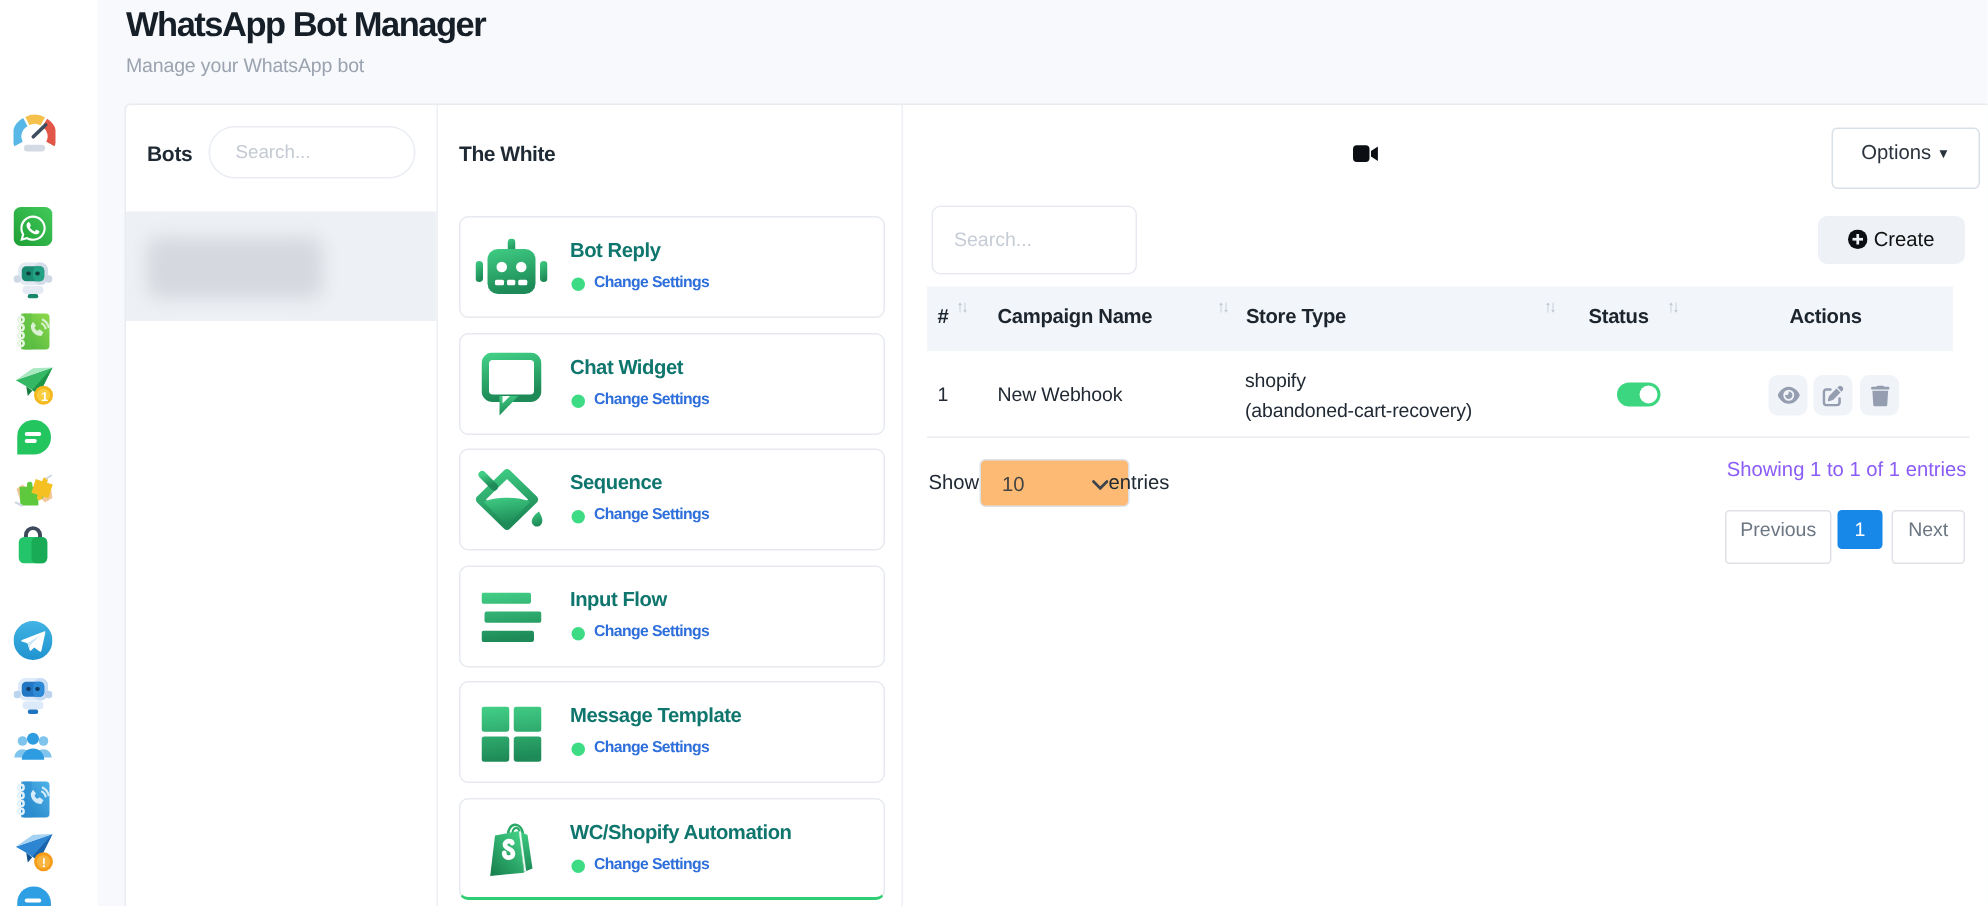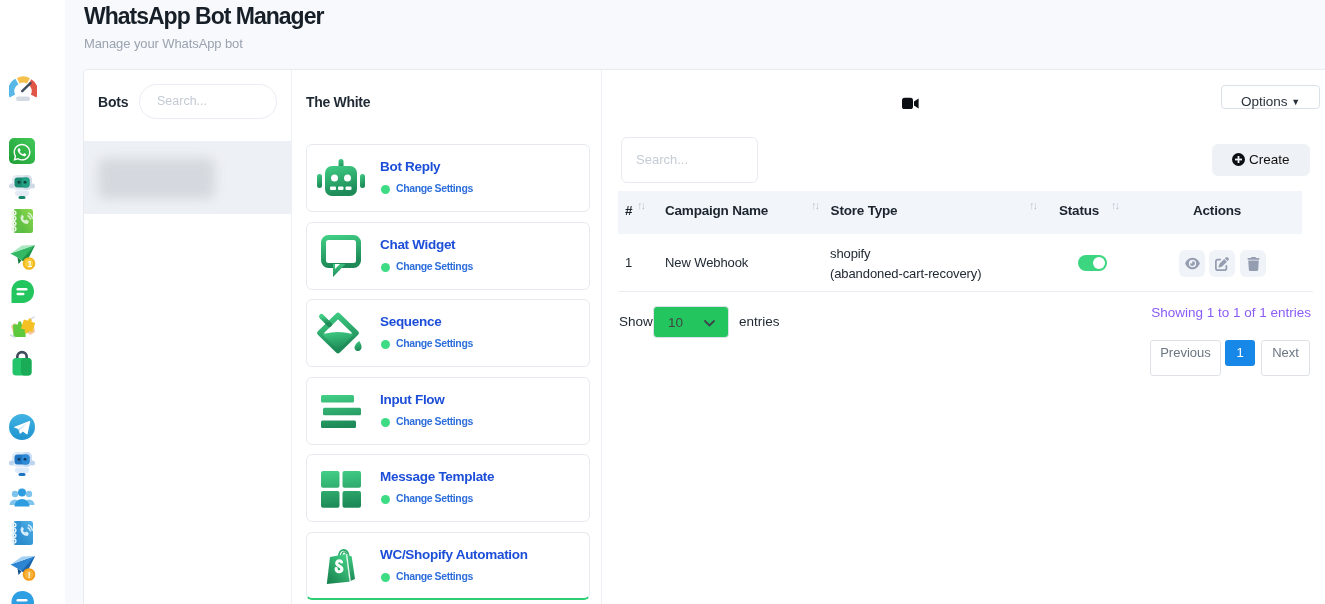--- a/index.html
+++ b/index.html
@@ -17,38 +17,38 @@
 .vline { position:absolute; top:0; width:1px; height:560px; background:#edf0f4; }
 
 #bots-label { position:absolute; left:14px; top:24px; font-size:14px; letter-spacing:-0.2px; font-weight:700; color:#1f2933; }
 #bots-search { position:absolute; left:55px; top:14px; width:138px; height:35px; border:1px solid #e9edf3; border-radius:18px; font-size:12.5px; color:#c4cad3; line-height:33px; padding-left:17px; background:#fff; }
 #sel-row { position:absolute; left:0; top:71px; width:207px; height:73px; background:#edf0f4; }
 #blob1 { position:absolute; left:14px; top:17px; width:117px; height:41px; background:#ccd0d6; border-radius:8px; filter:blur(6px); opacity:.72; }
 
 #thewhite { position:absolute; left:222px; top:24px; font-size:14px; letter-spacing:-0.3px; font-weight:700; color:#1f2933; }
 .mcard { position:absolute; left:222px; width:284px; height:68px; background:#fff; border:1px solid #e6eaef; border-radius:6px; }
 .mcard .ic { position:absolute; left:10px; top:12px; width:48px; height:44px; display:flex; align-items:center; justify-content:center; }
-.mcard .t { position:absolute; left:73px; top:14px; font-size:13.5px; letter-spacing:-0.3px; font-weight:700; color:#1d4ed8; }
+.mcard .t { position:absolute; left:73px; top:14px; font-size:13.5px; letter-spacing:-0.3px; font-weight:700; color:#0f766e; }
 .mcard .dot { position:absolute; left:74px; top:40px; width:9px; height:9px; border-radius:50%; background:#3ddc84; }
 .mcard .cs { position:absolute; left:89px; top:37px; font-size:10.5px; letter-spacing:-0.4px; font-weight:700; color:#2e6fdb; }
 
 #c3head { position:absolute; left:534px; top:22px; font-size:13.5px; letter-spacing:-0.55px; font-weight:700; color:#1c242e; }
-#optbtn { position:absolute; left:1137px; top:15px; width:99px; height:24px; border:1px solid #dae0e8; border-radius:4px; background:#fff; font-size:13.5px; color:#2a323c; text-align:center; line-height:31px; }
+#optbtn { position:absolute; left:1137px; top:15px; width:99px; height:41px; border:1px solid #dae0e8; border-radius:4px; background:#fff; font-size:13.5px; color:#2a323c; text-align:center; line-height:31px; }
 #c3search { position:absolute; left:537px; top:67px; width:137px; height:46px; border:1px solid #e7ebf1; border-radius:6px; font-size:13px; color:#c6ccd5; line-height:44px; padding-left:14px; background:#fff; }
 #createbtn { position:absolute; left:1128px; top:74px; width:98px; height:32px; border-radius:6px; background:#eef1f6; font-size:13.5px; color:#111; text-align:center; line-height:32px; }
 #thead { position:absolute; left:534px; top:121px; width:684px; height:43px; background:#f2f5f9; }
 .th { position:absolute; top:0; height:43px; line-height:40px; font-size:13.5px; letter-spacing:-0.2px; font-weight:700; color:#1c242e; }
 .sort { position:absolute; top:8px; font-size:11px; color:#b3bdc9; letter-spacing:-1.5px; transform:scaleX(0.85); }
 .td { position:absolute; font-size:13px; letter-spacing:-0.1px; color:#212a34; }
 #rowline { position:absolute; left:534px; top:221px; width:695px; height:1px; background:#e9edf2; }
 #toggle { position:absolute; left:994px; top:185px; width:29px; height:16px; border-radius:8px; background:#3cd680; }
 #toggle .knob { position:absolute; right:2px; top:2px; width:12px; height:12px; border-radius:50%; background:#fff; }
 .abtn { position:absolute; top:180px; width:26px; height:27px; border-radius:6px; background:#f0f3f8; display:flex; align-items:center; justify-content:center; }
 #showlbl { position:absolute; left:535px; top:244px; font-size:13.5px; color:#212a34; }
-#showsel { position:absolute; left:569px; top:236px; width:76px; height:32px; border:1px solid #dde2e9; border-radius:4px; background:#22c55e; }
+#showsel { position:absolute; left:569px; top:236px; width:100px; height:32px; border:1px solid #dde2e9; border-radius:4px; background:#fdba74; }
 #showsel .v { position:absolute; left:14px; top:0; line-height:31px; font-size:13.5px; color:#444; }
 #entrieslbl { position:absolute; left:655px; top:244px; font-size:13.5px; color:#212a34; }
 #showing { position:absolute; left:1000px; top:235px; width:227px; text-align:right; font-size:13.5px; color:#8b5cf6; }
 .pgbtn { position:absolute; top:270px; height:36px; border:1px solid #dee2e6; border-radius:3px; background:#fff; color:#6b7683; font-size:13px; text-align:center; line-height:24px; }
 #pg1 { position:absolute; top:270px; left:1141px; width:30px; height:26px; border-radius:3px; background:#1787e8; color:#fff; font-size:13px; text-align:center; line-height:26px; }
 </style>
 </head>
 <body>
 
 <div id="sidebar">

